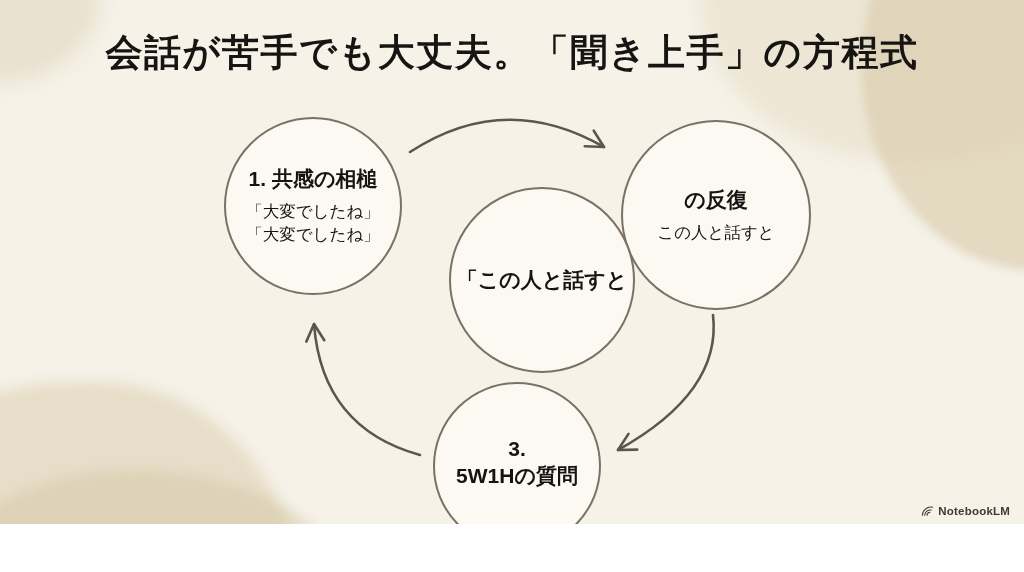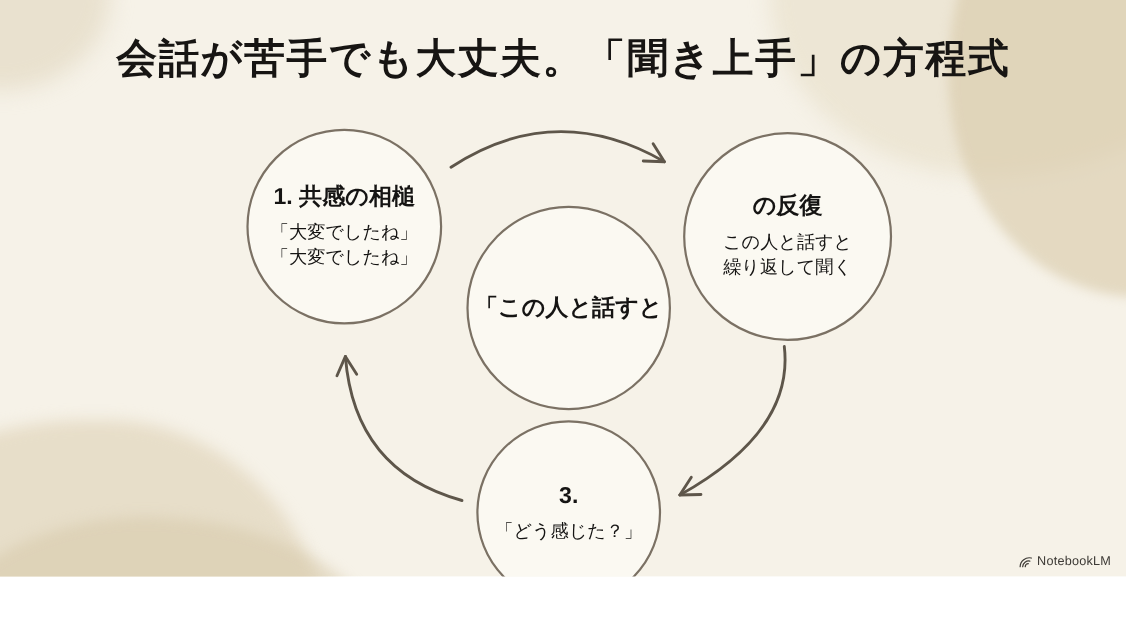--- a/index.html
+++ b/index.html
@@ -40,27 +40,27 @@
     border:2px solid #7b7164; background:rgba(253,251,245,.78);
     display:flex; flex-direction:column; align-items:center; justify-content:center;
     text-align:center; color:#151413;
   }
   .circle .heading { font-size:21px; font-weight:700; line-height:1.28; }
   .circle .detail  { font-size:16.5px; font-weight:400; line-height:1.38; margin-top:7px; }
 
   .circle-1 { left:224px; top:117px; width:178px; height:178px;justify-content:center; }
   .circle-2 { left:621px; top:120px; width:190px; height:190px; }
   .circle-3 { left:433px; top:382px; width:168px; height:168px; }
-  .circle-center { left:424px; top:187px; width:186px; height:186px; }
+  .circle-center { left:449px; top:187px; width:186px; height:186px; }
   .circle-center .lines { font-size:21px; font-weight:700; line-height:1.55; }
 
   .watermark {
     position:absolute; z-index:3; right:14px; bottom:7px;
     display:flex; align-items:center; gap:4px;
-    color:#3d3a35; font-size:11.5px; font-weight:400; letter-spacing:.2px;
+    color:#3d3a35; font-size:11.5px; font-weight:700; letter-spacing:.2px;
   }
   .watermark svg { display:block; }
 </style>
 </head>
 <body>
 
 <div class="canvas">
 
   <div class="wash wash-tr-light"></div>
   <div class="wash wash-tr-big"></div>
@@ -88,36 +88,35 @@
       <div>「大変でしたね」</div>
     </div>
   </div>
 
   <div class="circle circle-2">
     <div class="heading">
       <div>の反復</div>
     </div>
     <div class="detail">
       <div>この人と話すと</div>
-      <div>繰り返して聞く</div>
     </div>
   </div>
 
   <div class="circle circle-center">
     <div class="lines">
       <div>「この人と話すと</div>
     </div>
   </div>
 
   <div class="circle circle-3">
     <div class="heading">
       <div>3.</div>
+      <div>5W1Hの質問</div>
     </div>
     <div class="detail">
-      <div>「どう感じた？」</div>
     </div>
   </div>
 
   <div class="watermark">
     <svg width="13" height="12" viewBox="0 0 28 24">
       <path d="M3 21 A18 18 0 0 1 25 4" fill="none" stroke="#3d3a35" stroke-width="2.4" stroke-linecap="round"></path>
       <path d="M8 21 A12 12 0 0 1 22 10" fill="none" stroke="#3d3a35" stroke-width="2.4" stroke-linecap="round"></path>
       <path d="M13 21 A6 6 0 0 1 19 15" fill="none" stroke="#3d3a35" stroke-width="2.4" stroke-linecap="round"></path>
     </svg>
     <span>NotebookLM</span>

